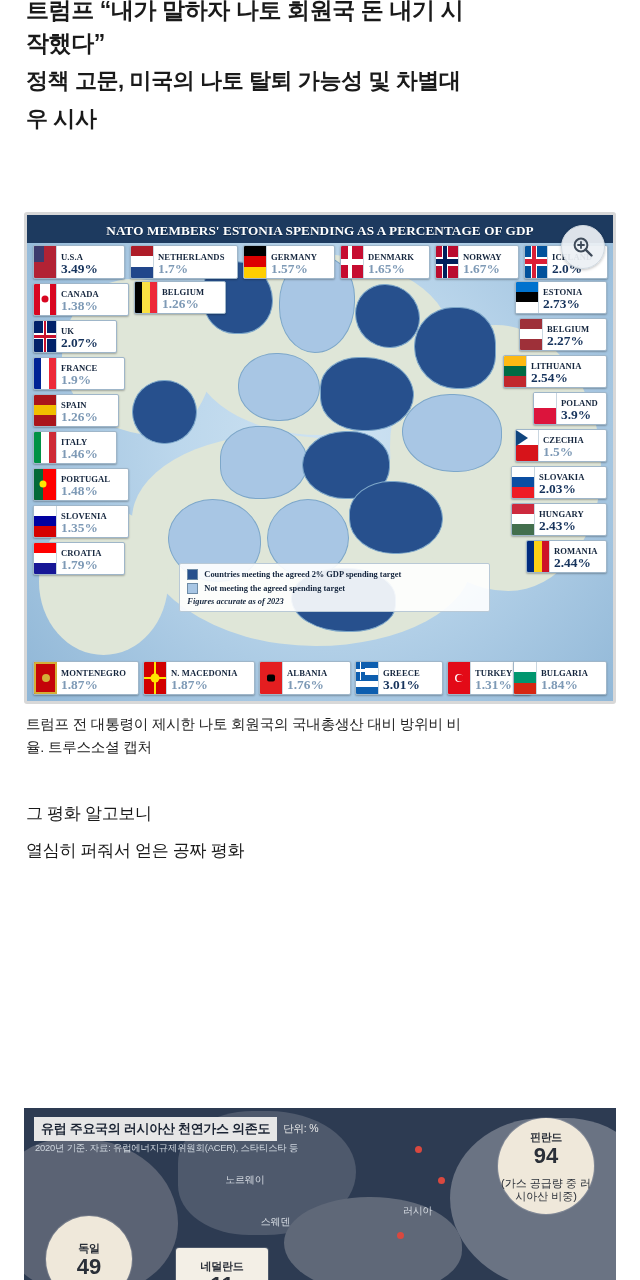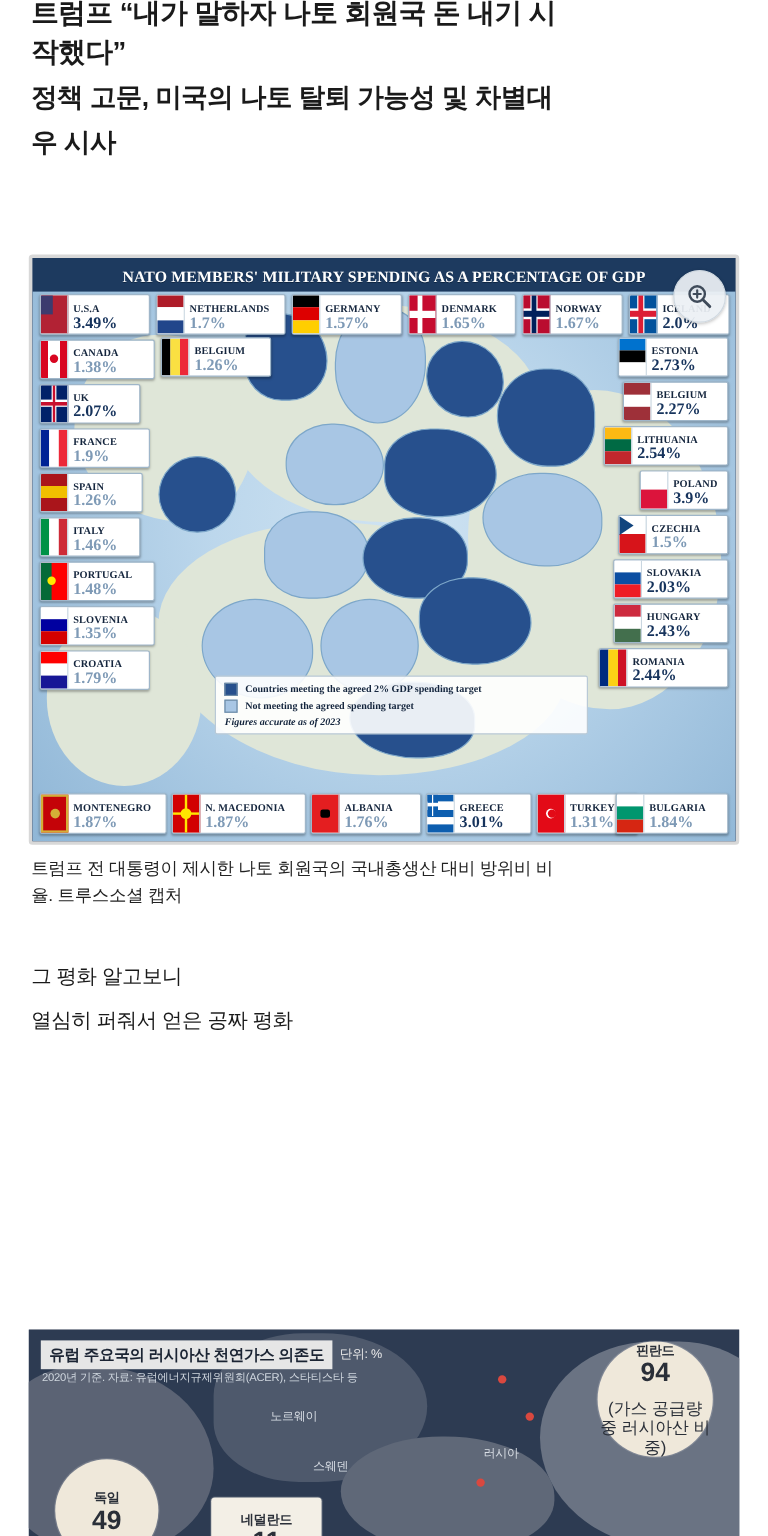--- a/index.html
+++ b/index.html
@@ -254,21 +254,21 @@
     position: absolute;
     border-radius: 50%;
     background: #efe8da;
     display: flex; flex-direction: column;
     align-items: center; justify-content: center;
     color: #2a2f38;
     box-shadow: 0 0 0 1px rgba(255,255,255,0.15);
   }
   .bubble .bn { font-size: 11px; font-weight: bold; letter-spacing: -0.3px; }
   .bubble .bv { font-size: 22px; font-weight: bold; line-height: 1; }
-  .bubble .bs { font-size: 14px; line-height: 1.15; text-align: center; margin-top: 10px; }
+  .bubble .bs { font-size: 11px; line-height: 1.15; text-align: center; margin-top: 10px; }
   .b-fin { right: 22px; top: 10px; width: 96px; height: 96px; }
   .b-ger { left: 22px; bottom: -22px; width: 86px; height: 86px; }
   .b-ned {
     left: 152px; bottom: -26px; width: 92px; height: 58px;
     border-radius: 3px; background: #f3efe6;
   }
   .pin { position: absolute; width: 7px; height: 7px; background: #d9483f; border-radius: 50%; }
   .p1 { left: 66%; top: 22%; }
   .p2 { left: 70%; top: 40%; }
   .p3 { left: 63%; top: 72%; }
@@ -279,21 +279,21 @@
 <div class="headline">
   <div class="line">트럼프 “내가 말하자 나토 회원국 돈 내기 시</div>
   <div class="line">작했다”</div>
   <div class="sub">정책 고문, 미국의 나토 탈퇴 가능성 및 차별대</div>
   <div class="sub">우 시사</div>
 </div>
 
 <div class="info-wrap">
   <div class="nato-card">
 
-    <div class="nato-title">NATO MEMBERS' MILITARY SPENDING AS A PERCENTAGE OF GDP</div>
+    <div class="nato-title">NATO MEMBERS' ESTONIA SPENDING AS A PERCENTAGE OF GDP</div>
 
     <div class="map-area">
       <div class="land l1"></div>
       <div class="land l2"></div>
       <div class="land l3"></div>
       <div class="land l4"></div>
       <div class="land l5"></div>
 
       <div class="cty meet c1"></div>
       <div class="cty notmeet c2"></div>
@@ -605,21 +605,21 @@
             <i style="background:#fff"></i>
             <i style="background:#436f4d"></i>
           </span>
       </div>
       <div class="txt">
         <span class="cname">HUNGARY</span>
         <span class="pct">2.43%</span>
       </div>
     </div>
 
-    <div class="plate meet" style="right:6px; top:325px; width:108px; height:33px;">
+    <div class="plate meet" style="right:6px; top:325px; width:81px; height:33px;">
       <div class="flag">
         <span class="f-stripes-v">
             <i style="background:#002b7f"></i>
             <i style="background:#fcd116"></i>
             <i style="background:#ce1126"></i>
           </span>
       </div>
       <div class="txt">
         <span class="cname">ROMANIA</span>
         <span class="pct">2.44%</span>

